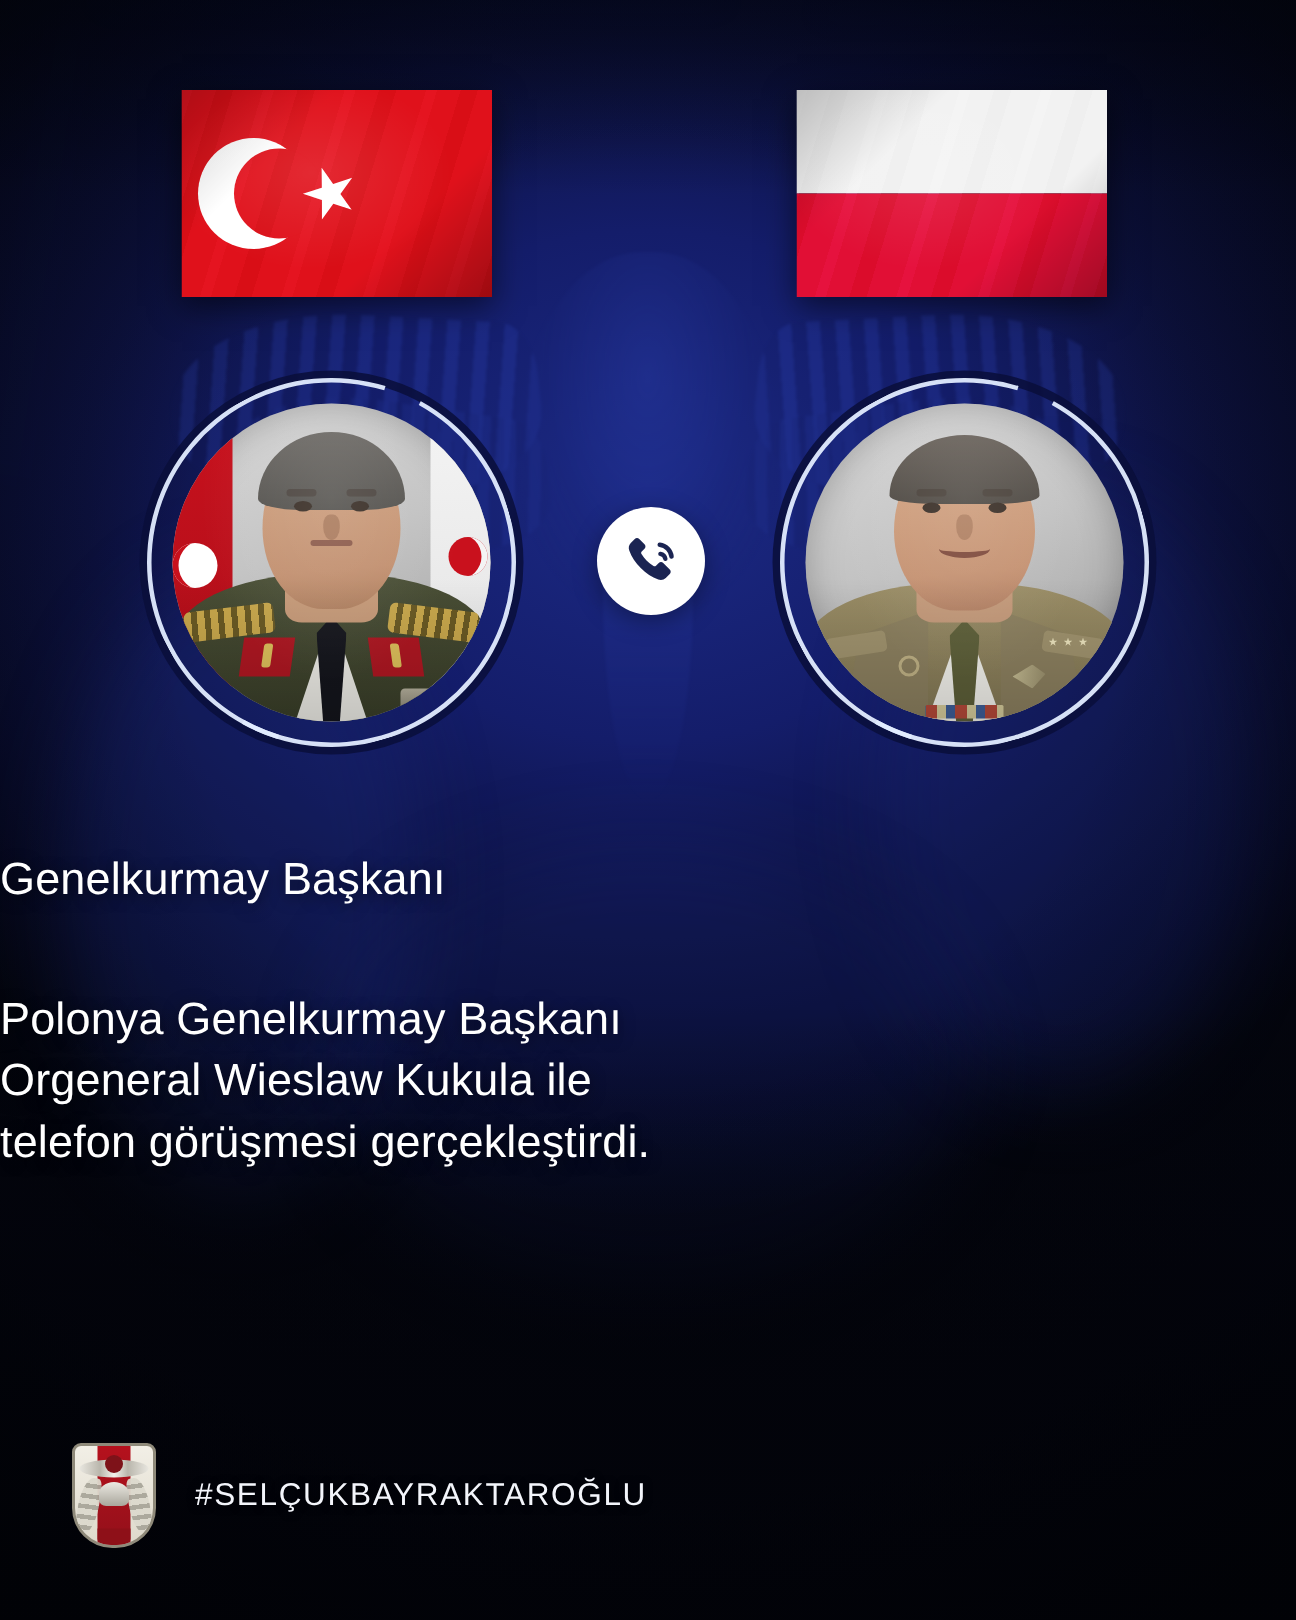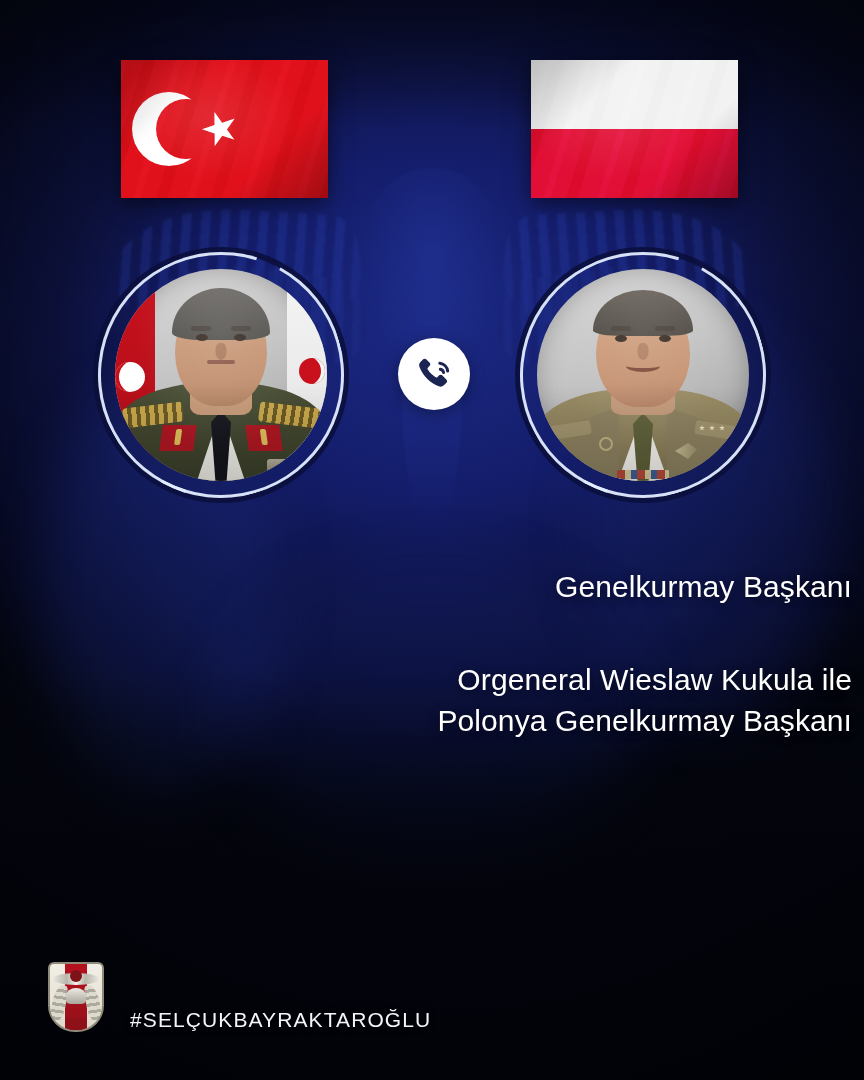--- a/index.html
+++ b/index.html
@@ -233,31 +233,31 @@
   
   .phone-badge{
     position:absolute;left:398px;top:338px;width:72px;height:72px;
     background:#ffffff;border-radius:50%;
     display:flex;align-items:center;justify-content:center;
     box-shadow:0 4px 16px rgba(0,0,0,.35);
   }
   .phone-badge svg{width:40px;height:40px;display:block;}
 
   
-  .copy{position:absolute;left:0;right:12px;top:566px;text-align:right;color:#ffffff;}
+  .copy{position:absolute;left:0;right:12px;top:566px;text-align:left;color:#ffffff;}
   .blk{margin:0;}
   .line{
     font-size:30px;line-height:41px;font-weight:400;letter-spacing:.1px;
     text-shadow:0 2px 10px rgba(0,0,0,.55);
     white-space:nowrap;
   }
   .gap{height:52px;}
 
   
-  .footer{position:absolute;left:48px;bottom:48px;display:flex;align-items:flex-end;gap:26px;}
+  .footer{position:absolute;left:48px;bottom:48px;display:flex;align-items:center;gap:26px;}
   .emblem{position:relative;width:56px;height:70px;flex:0 0 auto;}
   .emblem .shield{
     position:absolute;inset:0;
     background:linear-gradient(180deg,#f2efe6 0%,#ded9cb 100%);
     border:2px solid #8e8col;
     border:2px solid #8f8a7a;
     border-radius:6px 6px 48% 48%/6px 6px 38% 38%;
     overflow:hidden;
   }
   .emblem .stripe{
@@ -400,22 +400,23 @@
       <path fill="#1b2452" d="M14.9 9a.85.85 0 0 1 1-.7 3.3 3.3 0 0 1 2.7 2.7.85.85 0 1 1-1.7.3 1.6 1.6 0 0 0-1.3-1.3.85.85 0 0 1-.7-1z"></path>
     </svg>
   </div>
 
   <div class="copy">
     <div class="blk">
       <div class="line">Genelkurmay Başkanı</div>
     </div>
     <div class="gap"></div>
     <div class="blk">
+      <div class="line">Polonya Genelkurmay Başkanı</div>
       <div class="line">Orgeneral Wieslaw Kukula ile</div>
-      <div class="line">Polonya Genelkurmay Başkanı</div>
+      <div class="line">telefon görüşmesi gerçekleştirdi.</div>
     </div>
   </div>
 
   <div class="footer">
     <div class="emblem">
       <div class="shield">
         <div class="stripe"></div>
         <div class="base"></div>
         <div class="laurel-l"></div>
         <div class="laurel-r"></div>

